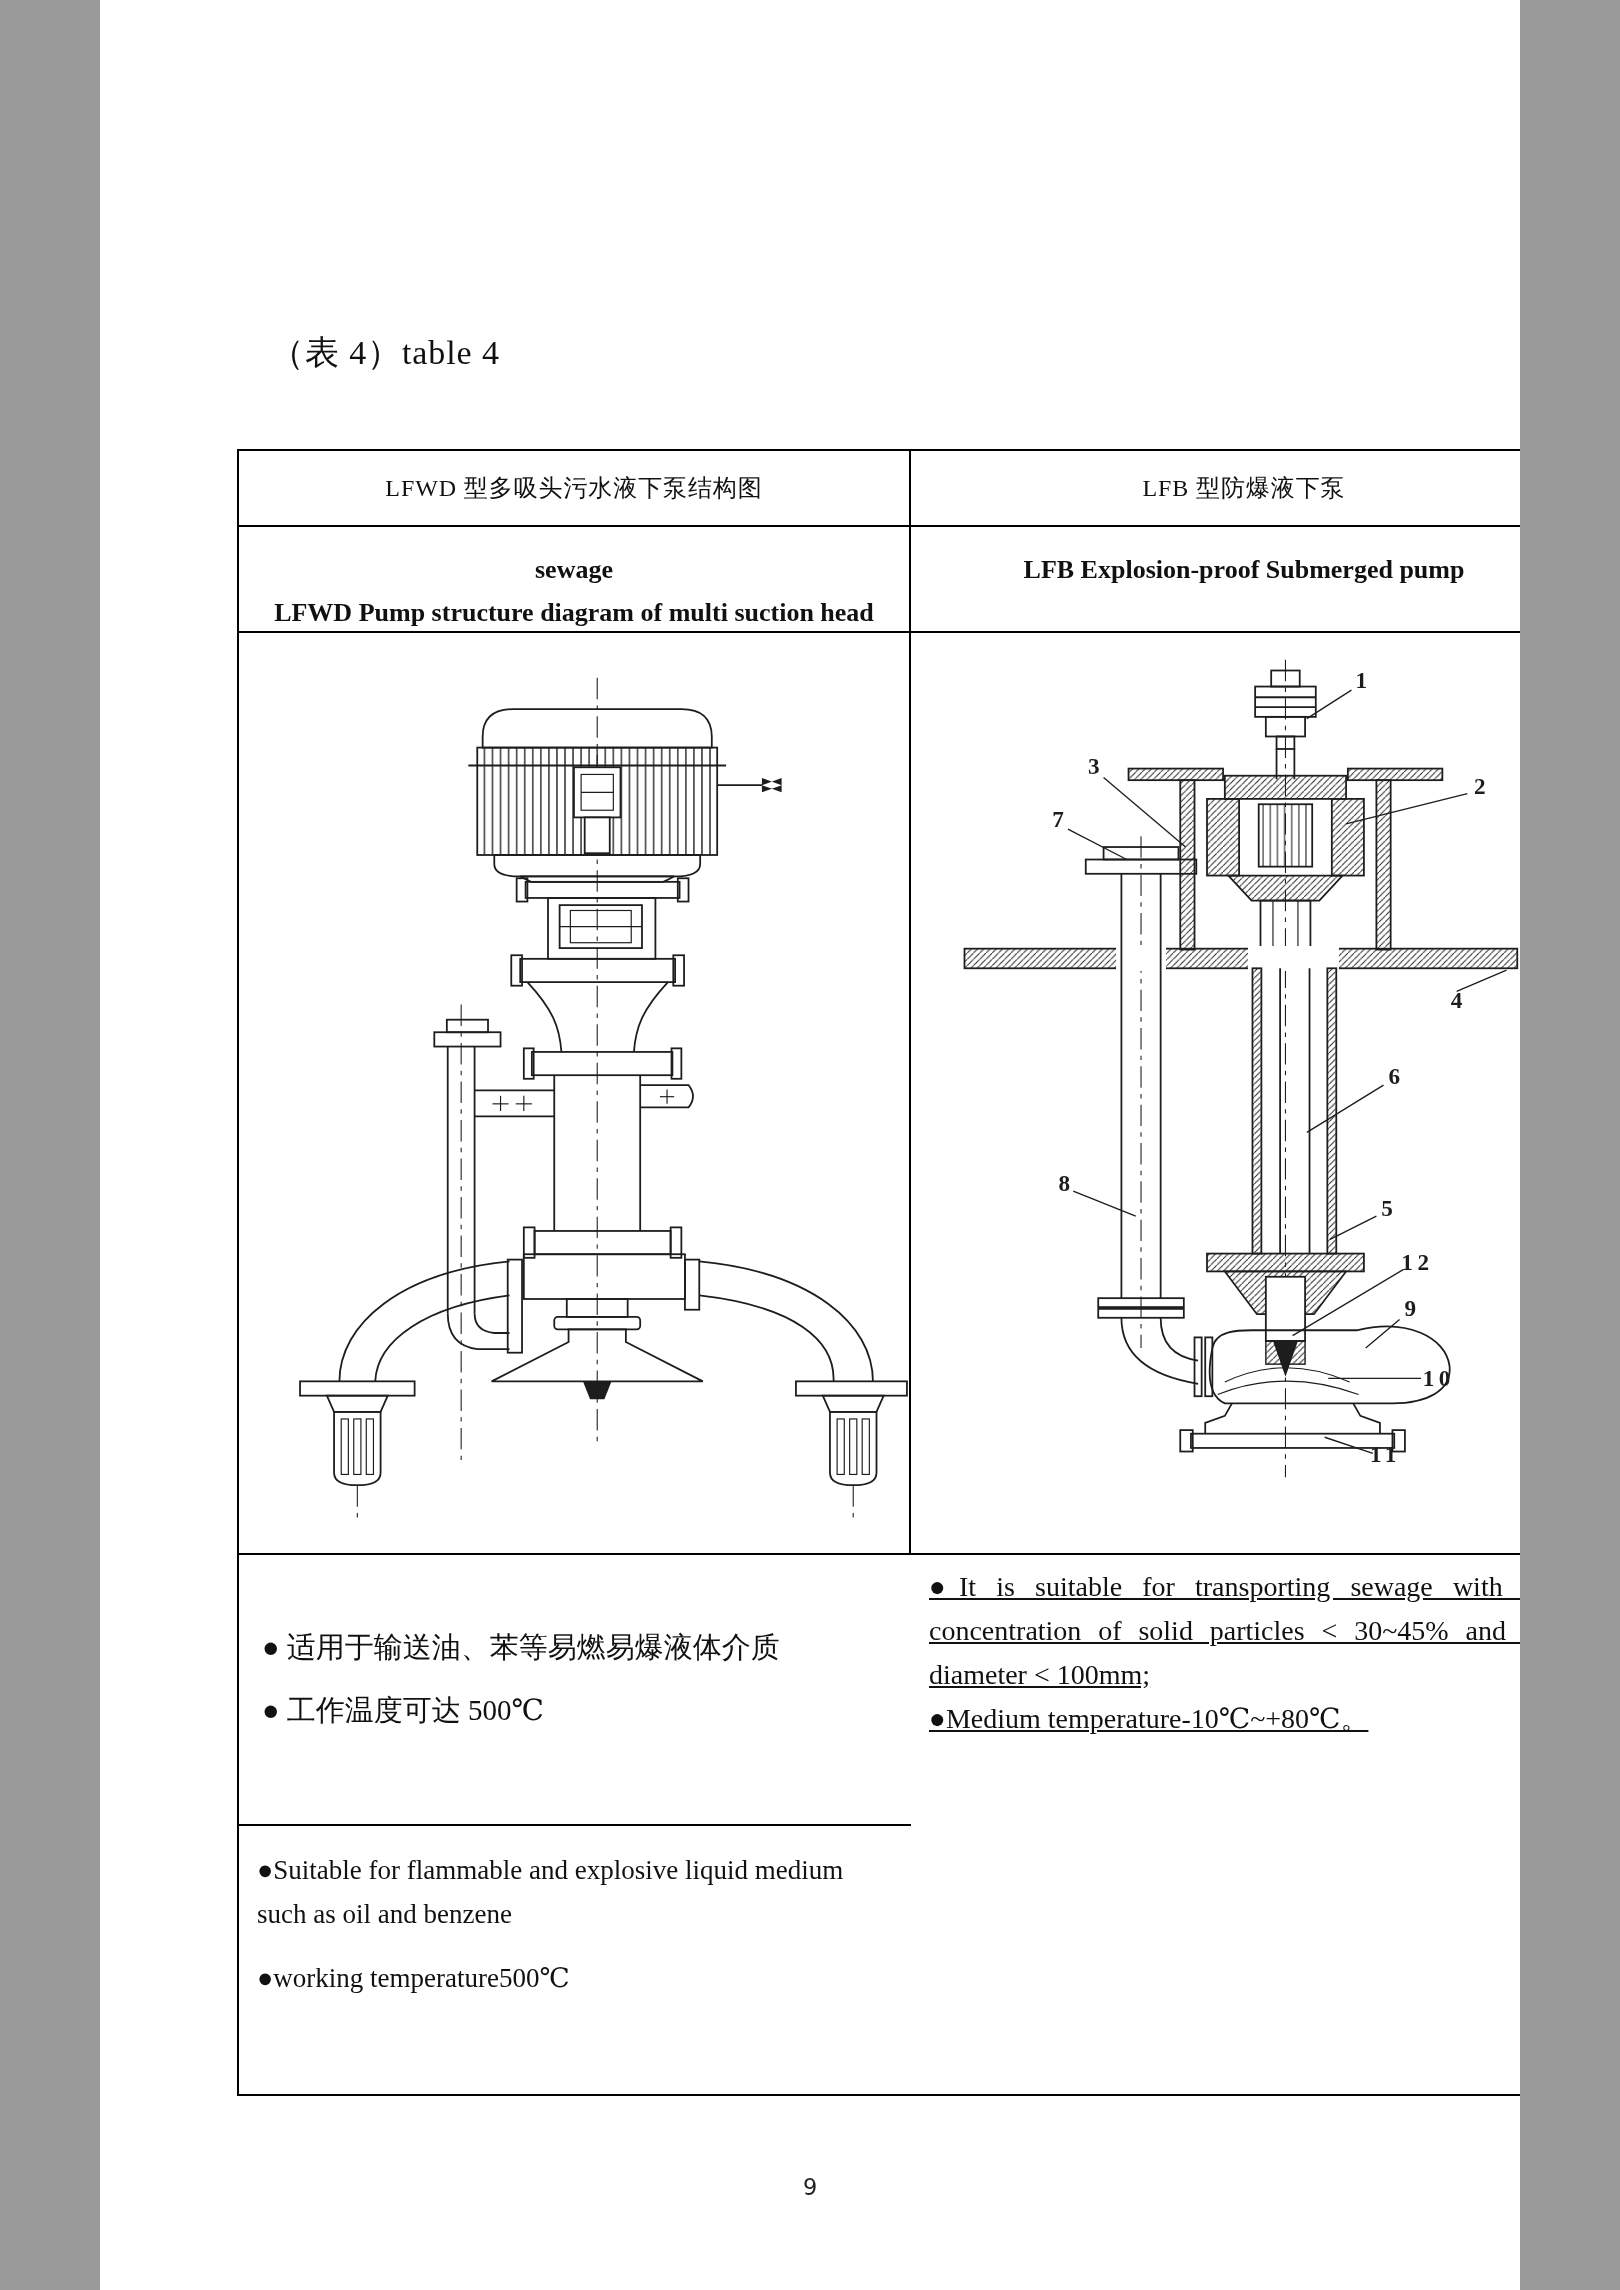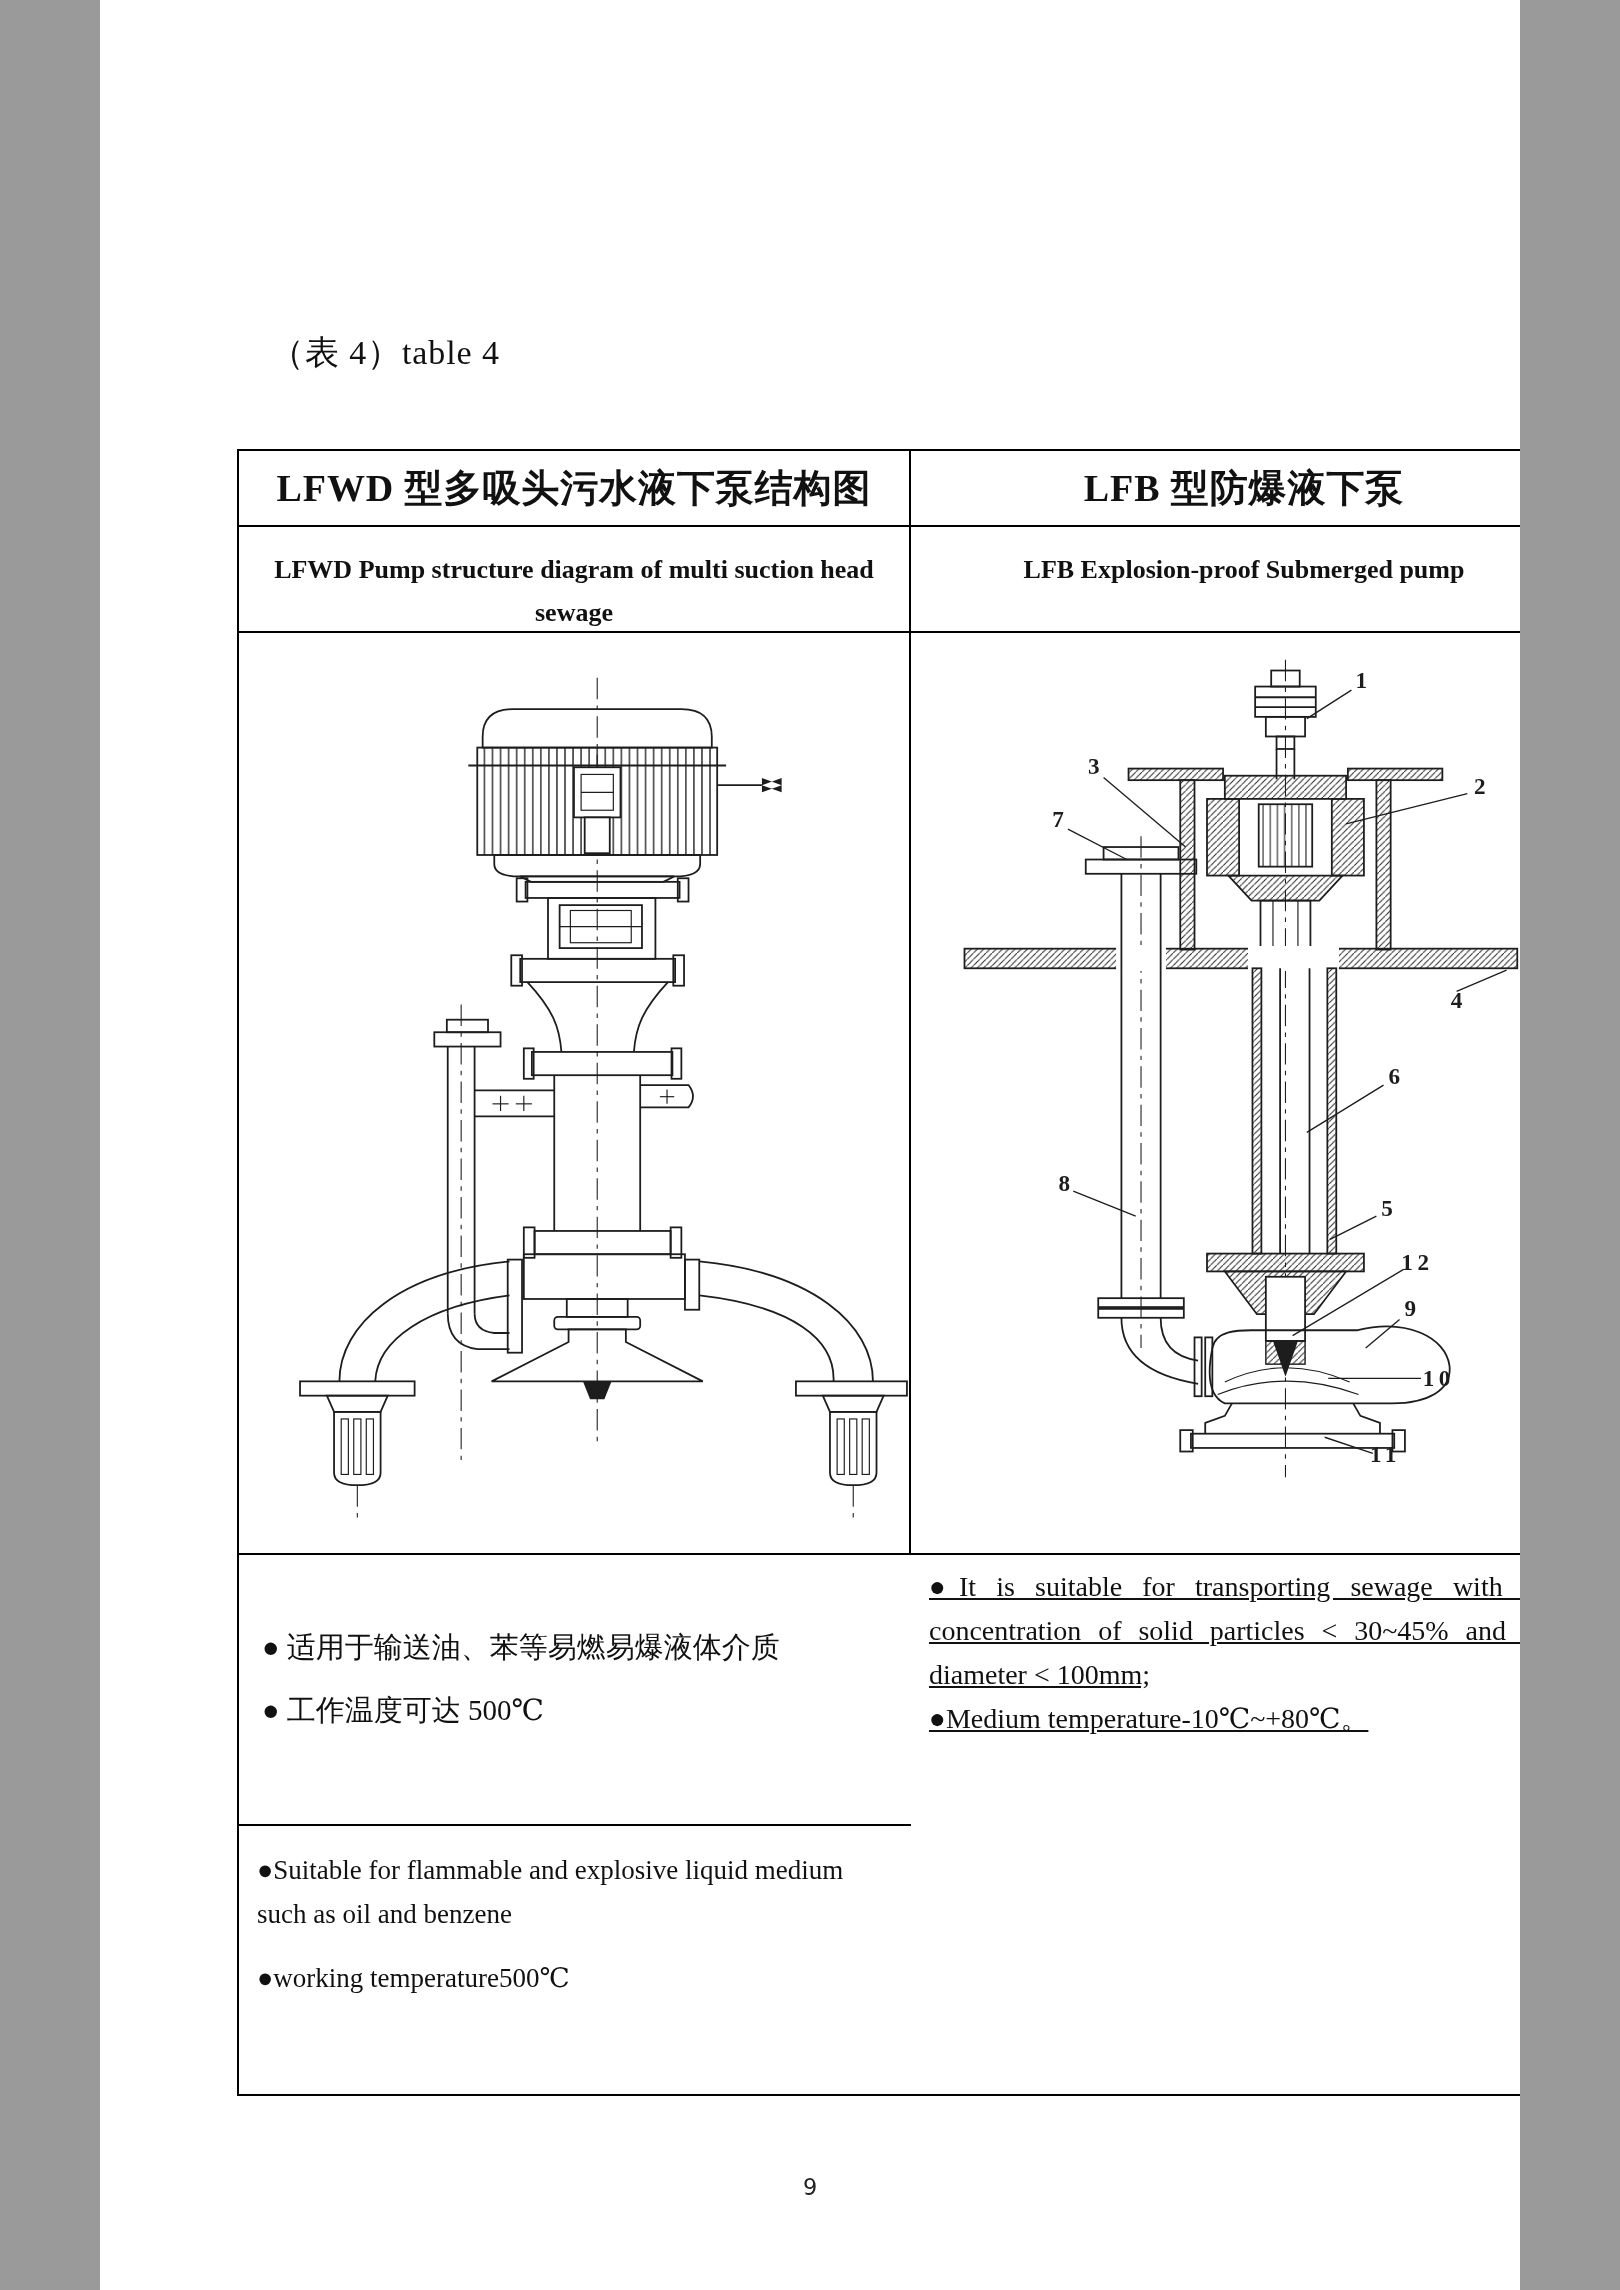--- a/index.html
+++ b/index.html
@@ -16,21 +16,21 @@
     position:absolute; left:137px; top:449px; width:1343px;
     display:grid; grid-template-columns:672px 666px;
     grid-template-rows:76px 106px 922px 271px 268px;
     border:2.7px solid #000; box-sizing:border-box; background:#fff;
   }
   .cell { box-sizing:border-box; border-bottom:2.7px solid #000; overflow:hidden; }
   .cell.colL { border-right:2.7px solid #000; }
   .cell.lastrow { border-bottom:none; }
   .hdr-zh {
     display:flex; align-items:center; justify-content:center;
-    font-size:38px; font-weight:bold; letter-spacing:0.9px;
+    font-size:24px; font-weight:normal; letter-spacing:0.9px;
   }
   .hdr-en {
     text-align:center; font-size:26px; font-weight:bold;
     line-height:43px; padding-top:20.6px;
   }
   .diagram-cell { position:relative; }
   .diagram-cell svg { position:absolute; left:0; top:0; }
   .bullets p { margin:0; }
   .zh-l { font-size:29px; padding:23px 16px 0 18px; }
   .zh-l p { line-height:45px; }
@@ -62,22 +62,22 @@
 <div class="page">
 
   <div class="doc-title">（表 4）table 4</div>
 
   <div class="tbl">
 
     <div class="cell colL hdr-zh">LFWD 型多吸头污水液下泵结构图</div>
     <div class="cell hdr-zh">LFB 型防爆液下泵</div>
 
     <div class="cell colL hdr-en">
+      <div>sewage</div>
       <div>LFWD Pump structure diagram of multi suction head</div>
-      <div>sewage</div>
     </div>
     <div class="cell hdr-en">
       <div>LFB Explosion-proof Submerged pump</div>
       <div></div>
     </div>
 
     <div class="cell colL diagram-cell">
       <svg width="669" height="922" viewBox="0 0 747 1030">
         <defs>
           <pattern id="finsA" width="9" height="9" patternUnits="userSpaceOnUse">

